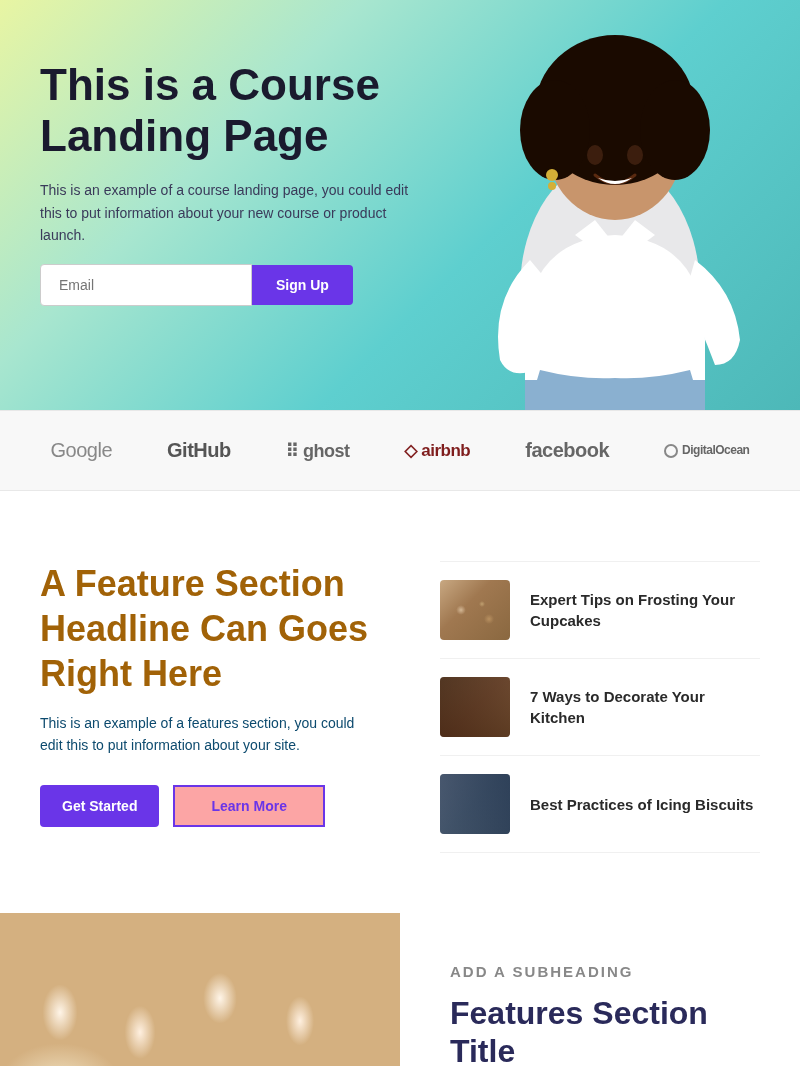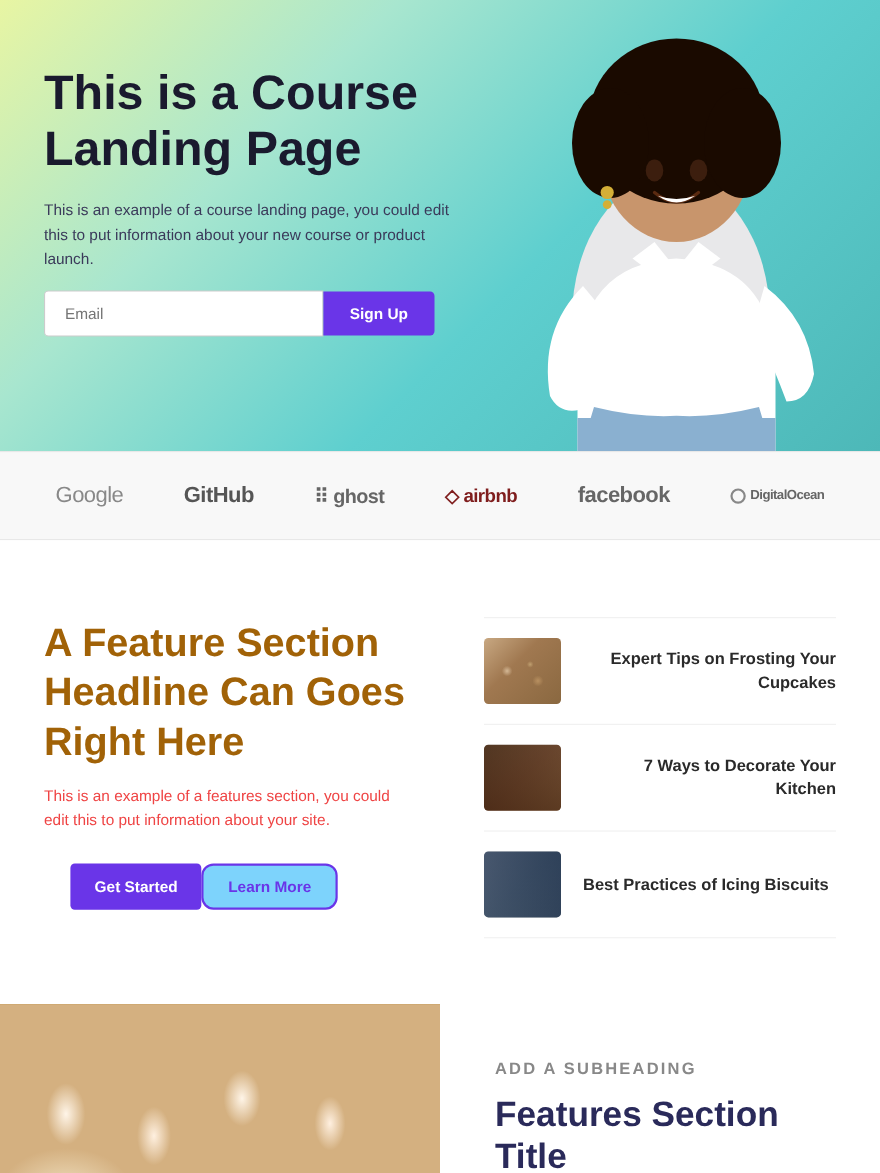--- a/index.html
+++ b/index.html
@@ -36,21 +36,21 @@
       display: flex;
       gap: 0;
       align-items: center;
     }
     .hero-form input {
       padding: 12px 18px;
       border: 1.5px solid #ccc;
       border-radius: 4px 0 0 4px;
       font-size: 14px;
       outline: none;
-      width: 254px;
+      width: 212px;
       background: white;
     }
     .hero-form button {
       padding: 12px 24px;
       background: #6a35e8;
       color: white;
       border: none;
       border-radius: 0 4px 4px 0;
       font-size: 14px;
       font-weight: 600;
@@ -102,56 +102,55 @@
     }
     .features-left h2 {
       font-size: 36px;
       font-weight: 800;
       color: #a16207;
       line-height: 1.25;
       margin-bottom: 16px;
     }
     .features-left p {
       font-size: 14px;
-      color: #ef4444;
+      color: #0c4a6e;
       line-height: 1.6;
       margin-bottom: 28px;
     }
     .features-buttons {
       display: flex;
-      margin-left: 24px;
+      gap: 14px;
     }
     .btn-primary {
       padding: 12px 22px;
       background: #6a35e8;
       color: white;
       border: none;
       border-radius: 4px;
       font-size: 14px;
       font-weight: 600;
       cursor: pointer;
     }
     .btn-secondary {
-      padding: 11px 22px;
-      background: #7dd3fc;
+      padding: 11px 36px;
+      background: #fca5a5;
       color: #6a35e8;
       border: 2px solid #6a35e8;
-      border-radius: 11px;
+      border-radius: 0;
       font-size: 14px;
       font-weight: 600;
       cursor: pointer;
     }
 
     
     .features-right {
       flex: 1;
       display: flex;
       flex-direction: column;
       gap: 0;
-      text-align: right;
     }
     .article-item {
       display: flex;
       align-items: center;
       gap: 20px;
       padding: 18px 0;
       border-bottom: 1px solid #f0f0f0;
     }
     .article-item:first-child { border-top: 1px solid #f0f0f0; }
     .article-thumb {

